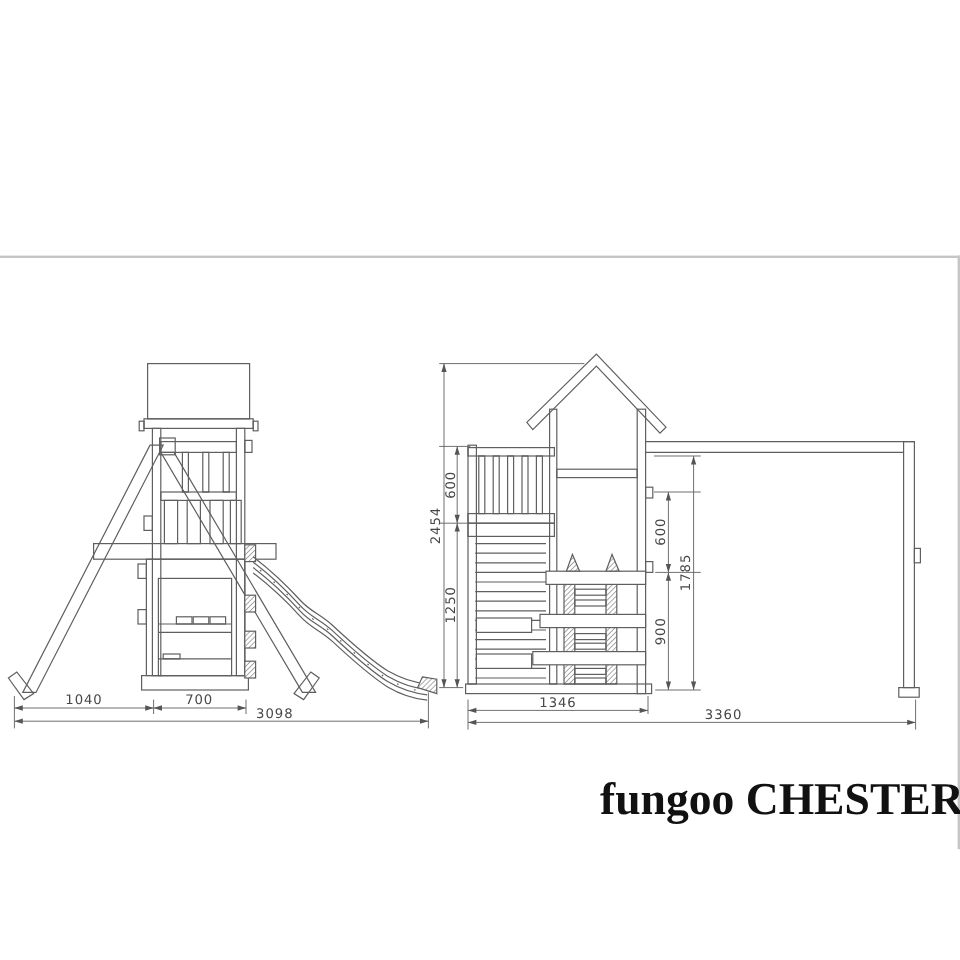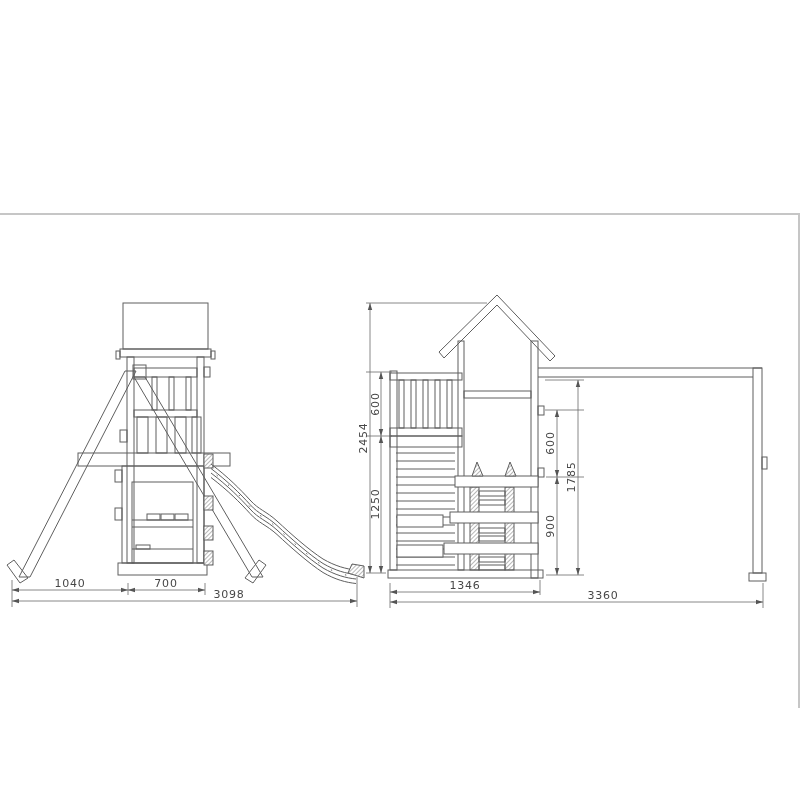--- a/index.html
+++ b/index.html
@@ -227,14 +227,18 @@
       <text x="379" y="404" text-anchor="middle" transform="rotate(-90,379,404)">600</text>
       <text x="379" y="504" text-anchor="middle" transform="rotate(-90,379,504)">1250</text>
       <text x="554" y="443" text-anchor="middle" transform="rotate(-90,554,443)">600</text>
       <text x="554" y="526" text-anchor="middle" transform="rotate(-90,554,526)">900</text>
       <text x="575" y="477" text-anchor="middle" transform="rotate(-90,575,477)">1785</text>
       <text x="465" y="589" text-anchor="middle">1346</text>
       <text x="603" y="599" text-anchor="middle">3360</text>
     </g>
   </svg>
 
+  <div class="brand">
+    <span>fungoo</span>
+    <span>CHESTER</span>
+  </div>
 
 </div>
 
 </body></html>

